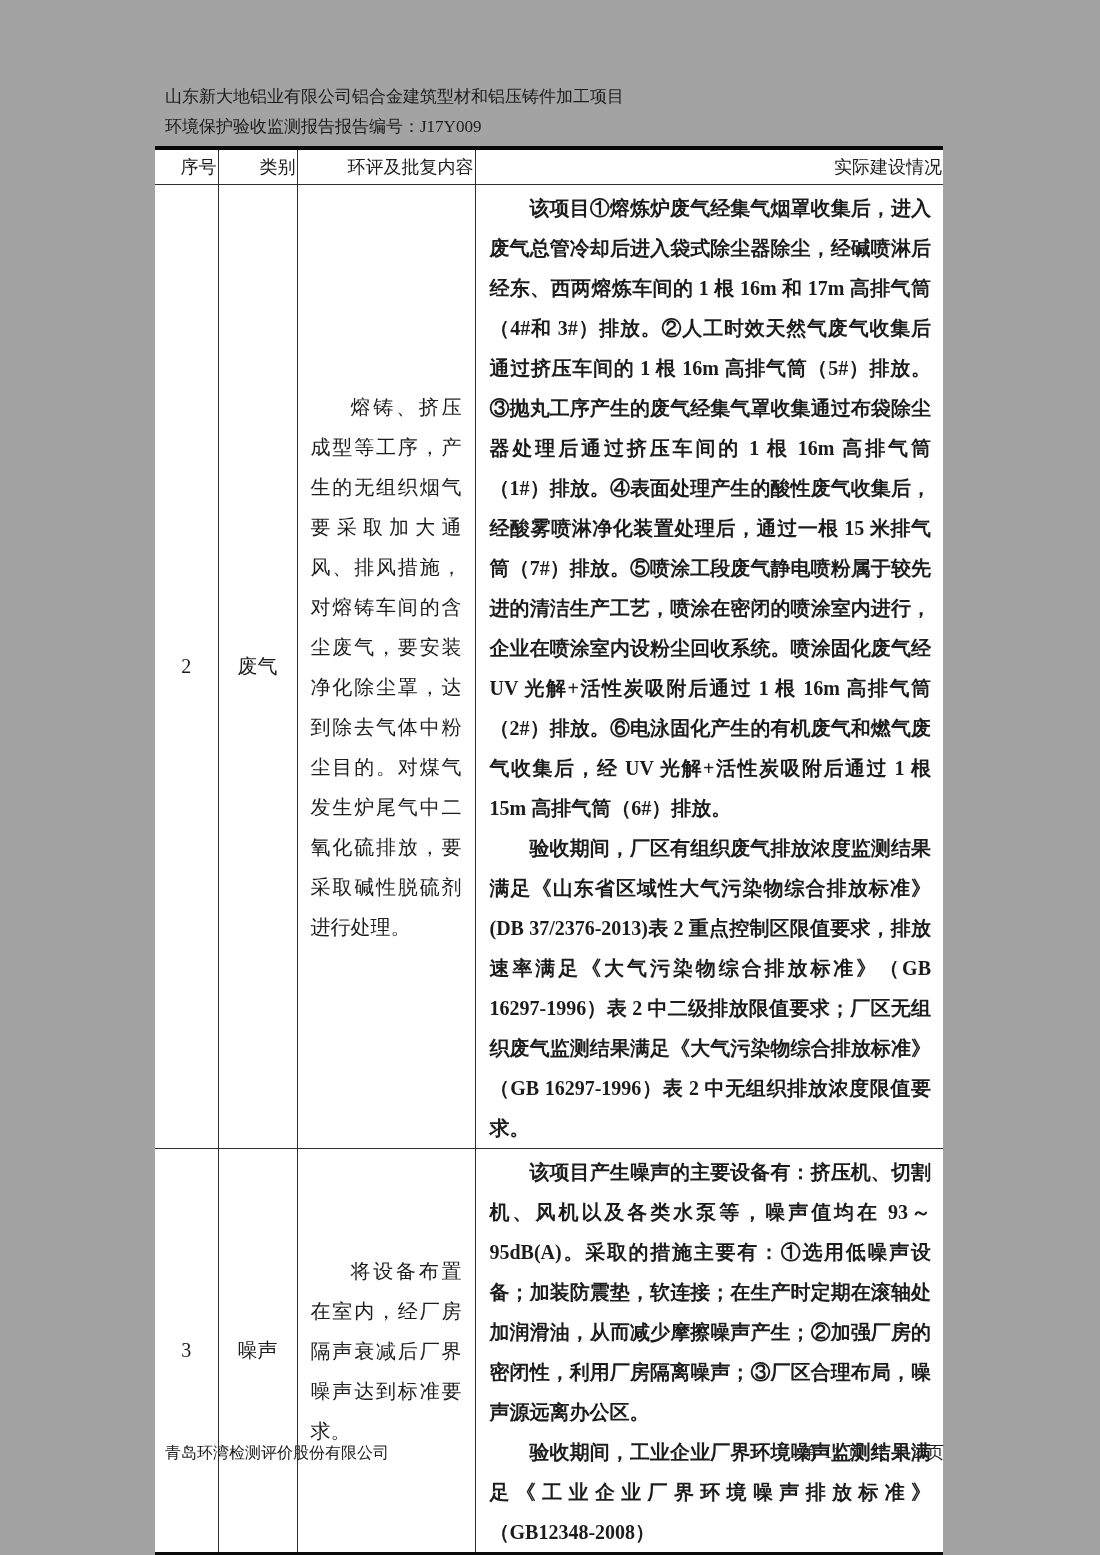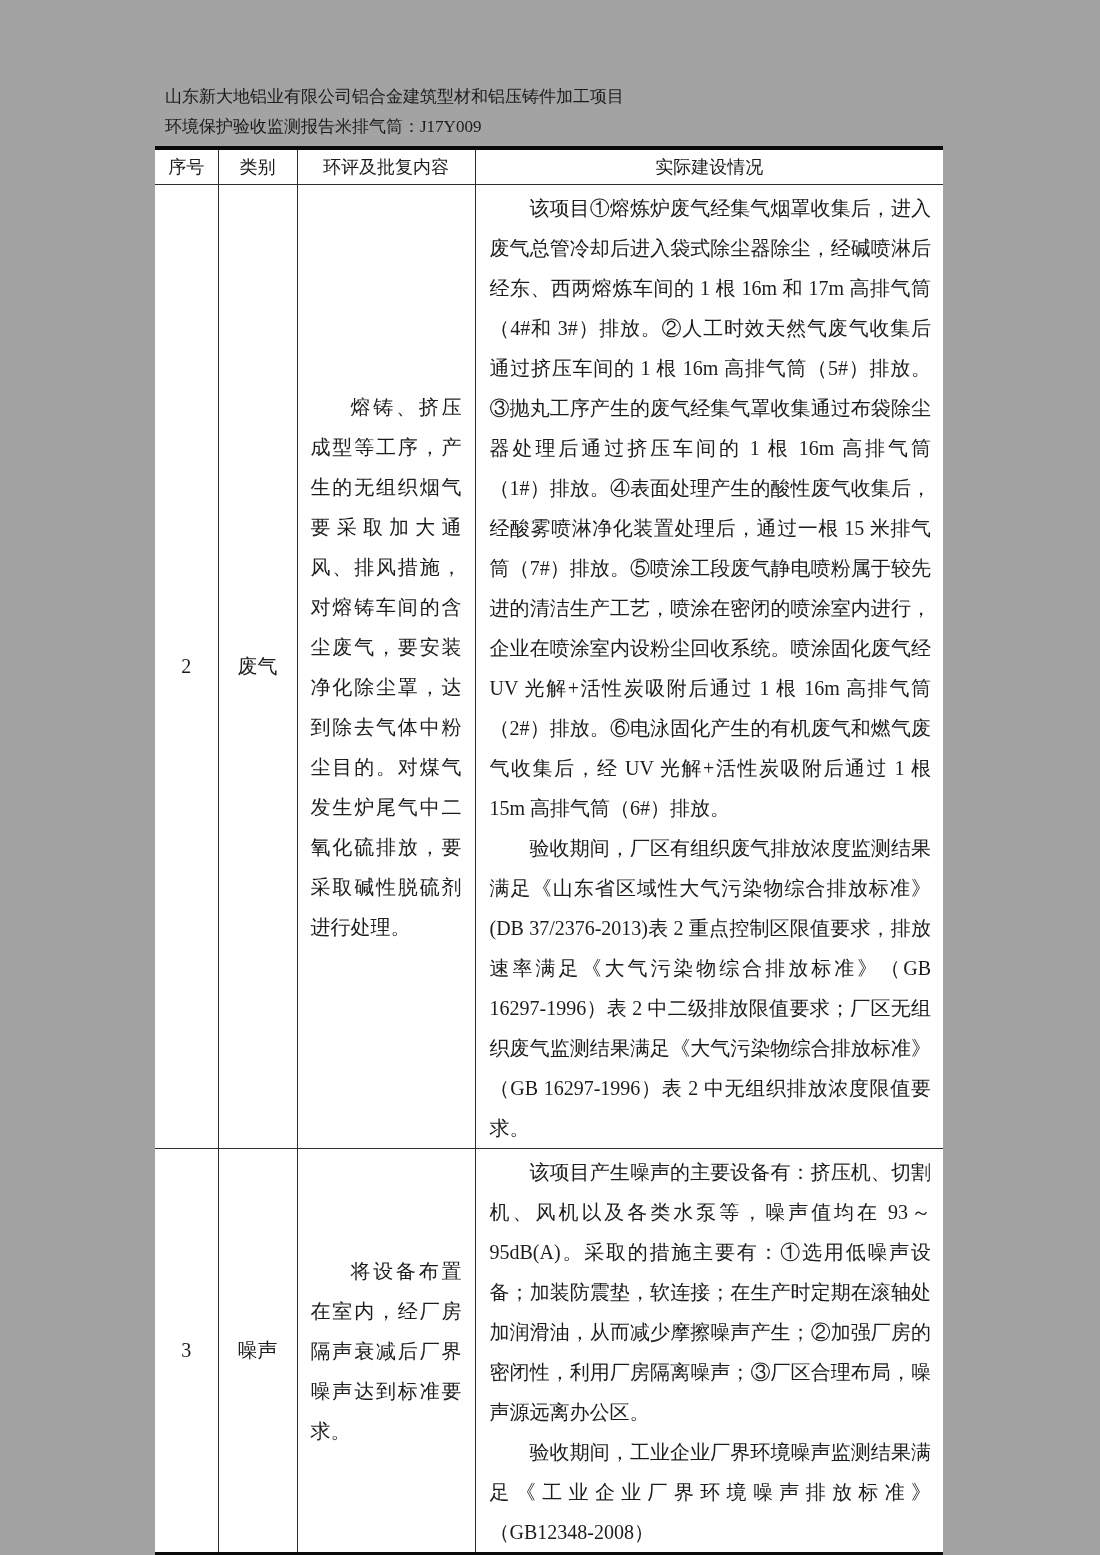--- a/index.html
+++ b/index.html
@@ -42,21 +42,21 @@
   .report-table th, .report-table td {
     border: 1px solid #2e2e2e;
     background: #ffffff;
   }
   .report-table th:first-child, .report-table td:first-child { border-left: none; }
   .report-table th:last-child,  .report-table td:last-child  { border-right: none; }
   .report-table th {
     height: 32px;
     font-weight: normal;
     font-size: 18px;
-    text-align: center;
+    text-align: right;
     vertical-align: middle;
   }
   td.cell-no, td.cell-cat {
     text-align: center;
     vertical-align: middle;
     font-size: 20px;
   }
   td.cell-eia {
     vertical-align: middle;
     padding: 8px 13px;
@@ -66,20 +66,21 @@
     text-justify: inter-character;
   }
   td.cell-eia .eia-text { text-indent: 2em; }
   td.cell-actual {
     vertical-align: top;
     padding: 3px 12px 0 14px;
     font-size: 20px;
     line-height: 40px;
     text-align: justify;
     text-justify: inter-character;
+    font-weight: bold;
   }
   td.cell-actual p { margin: 0; text-indent: 2em; }
   .row-waste-gas { height: 884px; }
   .row-noise     { height: 330px; }
   .page-footer {
     position: absolute;
     left: 155px;
     top: 1441px;
     width: 790px;
     display: flex;
@@ -91,21 +92,21 @@
 </style>
 </head>
 <body>
 
 <div class="page">
 
   <div class="page-header">
     <div class="header-line1">山东新大地铝业有限公司铝合金建筑型材和铝压铸件加工项目</div>
     <div class="header-line2">
       <span>环境保护验收监测报告</span>
-      <span>米排气筒：J17Y009</span>
+      <span>报告编号：J17Y009</span>
     </div>
   </div>
 
   <table class="report-table">
     <colgroup>
       <col style="width:63px">
       <col style="width:79px">
       <col style="width:178px">
       <col style="width:468px">
     </colgroup>
@@ -136,14 +137,18 @@
           <div class="eia-text">将设备布置在室内，经厂房隔声衰减后厂界噪声达到标准要求。</div>
         </td>
         <td class="cell-actual">
           <p>该项目产生噪声的主要设备有：挤压机、切割机、风机以及各类水泵等，噪声值均在 93～95dB(A)。采取的措施主要有：①选用低噪声设备；加装防震垫，软连接；在生产时定期在滚轴处加润滑油，从而减少摩擦噪声产生；②加强厂房的密闭性，利用厂房隔离噪声；③厂区合理布局，噪声源远离办公区。</p>
           <p>验收期间，工业企业厂界环境噪声监测结果满足《工业企业厂界环境噪声排放标准》（GB12348-2008）</p>
         </td>
       </tr>
     </tbody>
   </table>
 
+  <div class="page-footer">
+    <span class="footer-company">青岛环湾检测评价股份有限公司</span>
+    <span class="footer-page">第 11 页 共 112 页</span>
+  </div>
 
 </div>
 
 </body></html>

